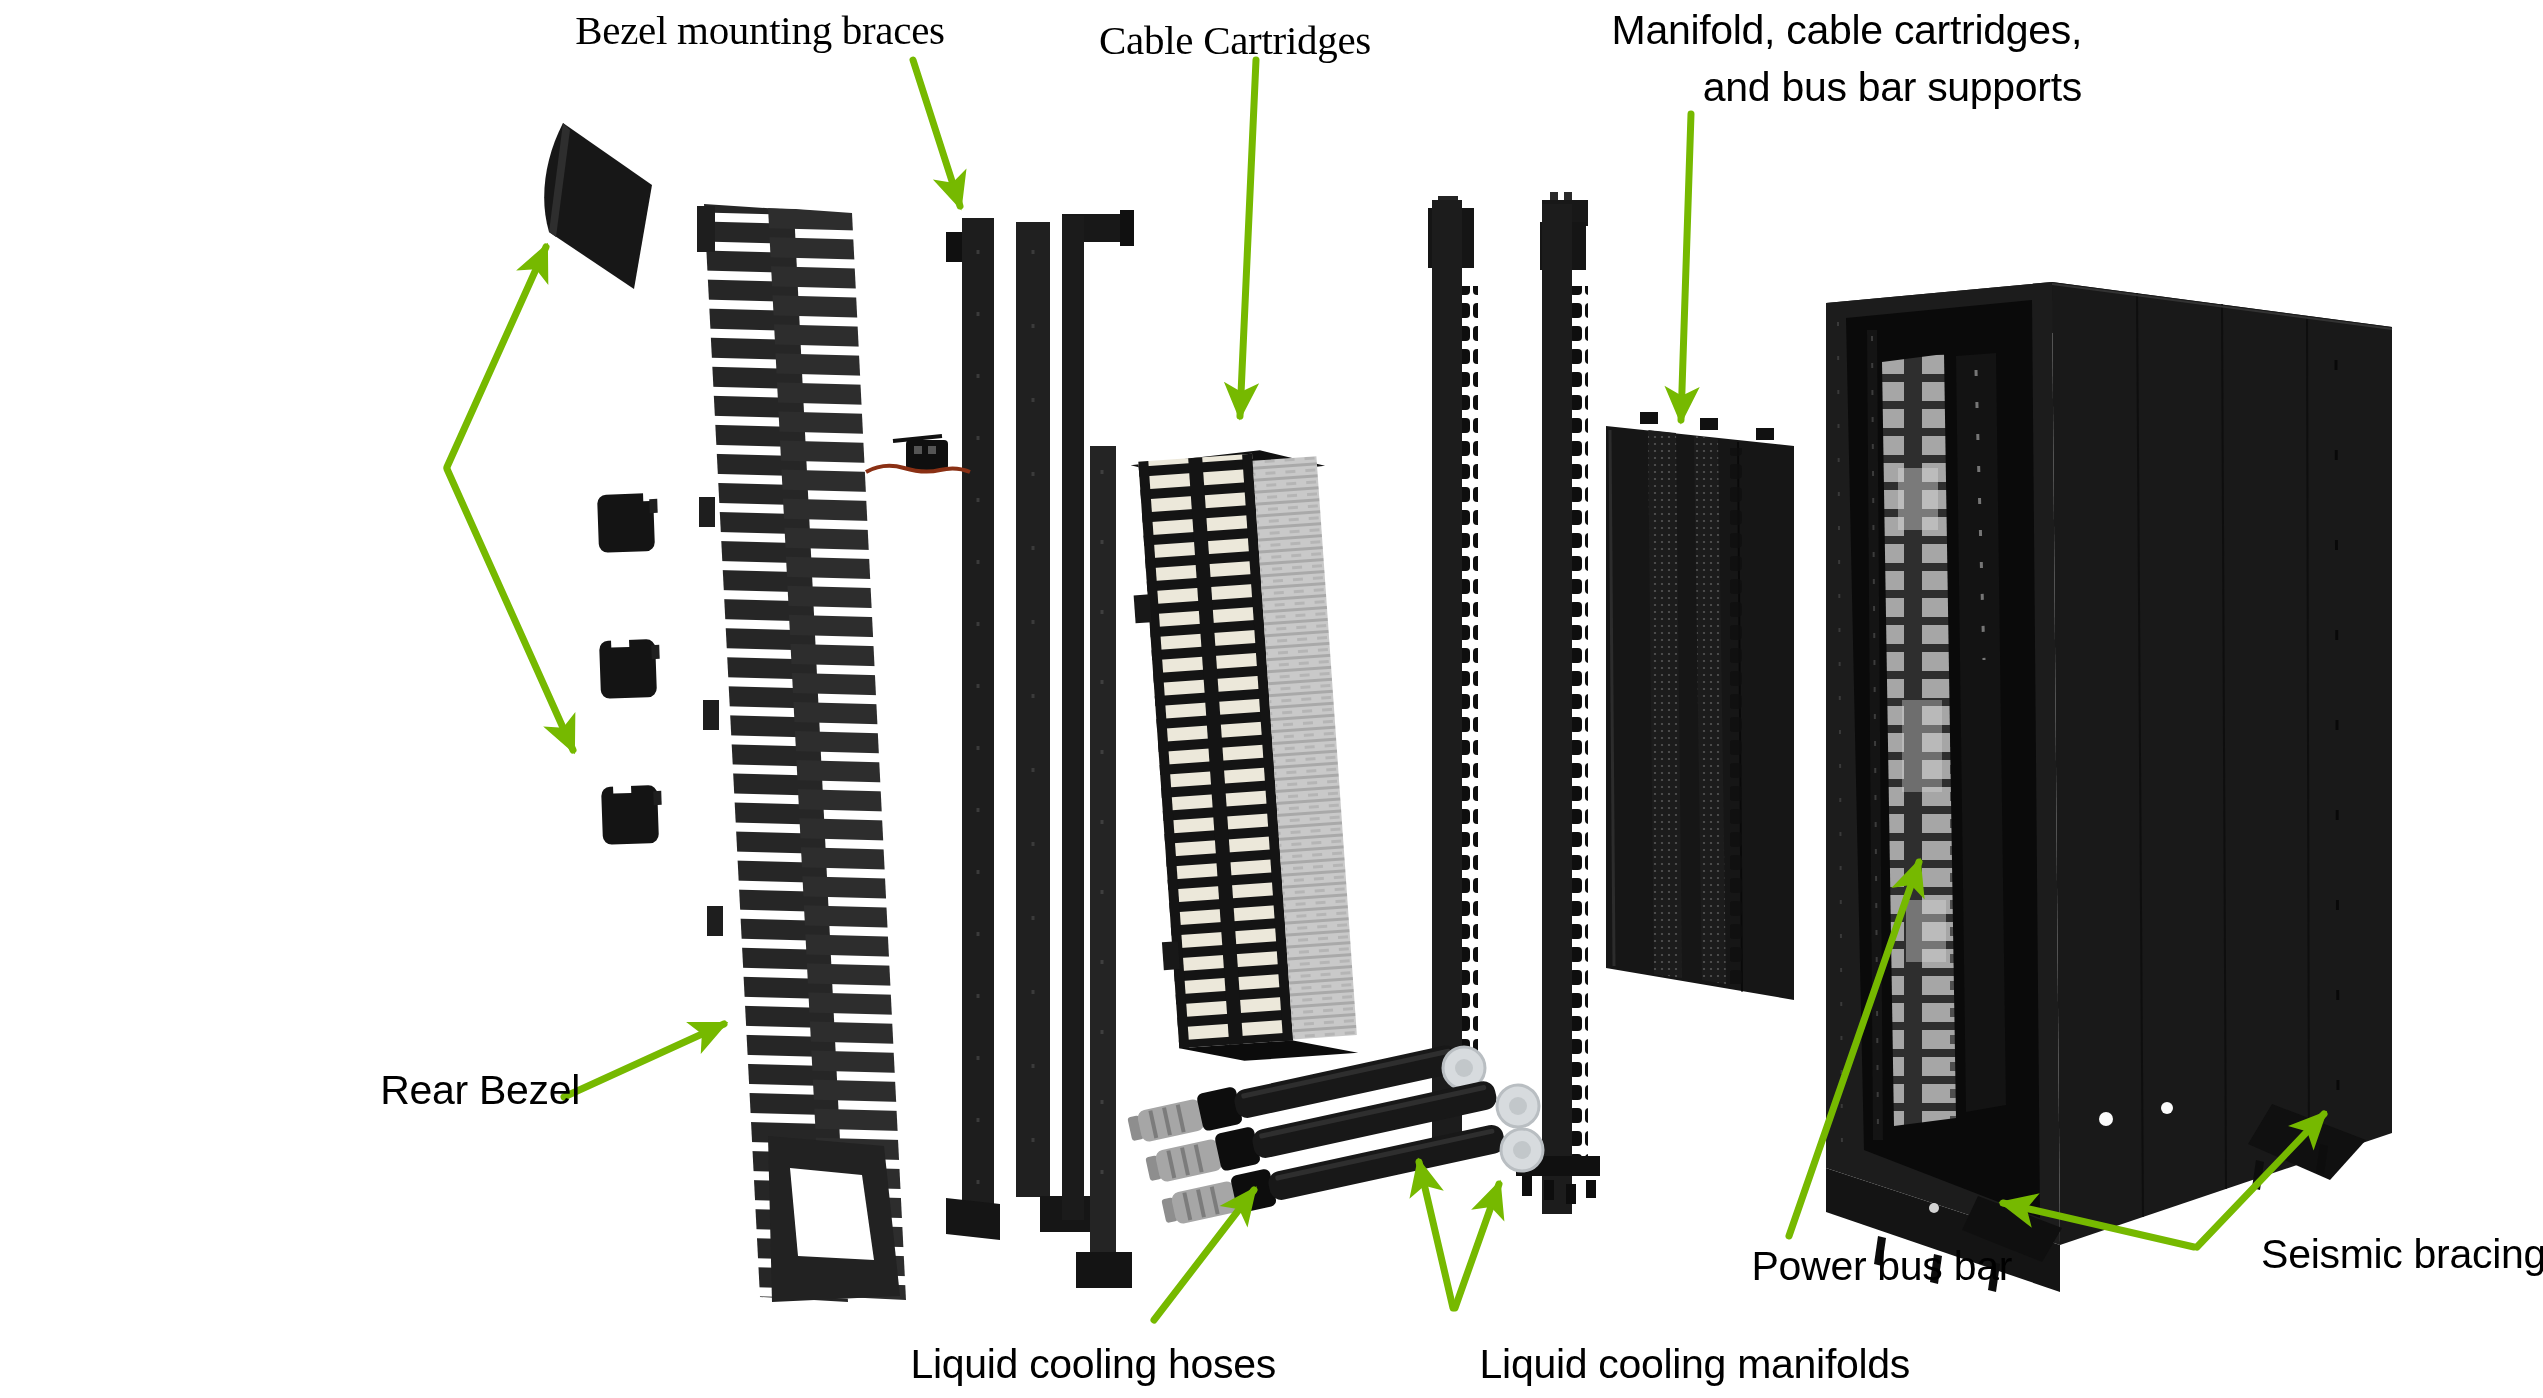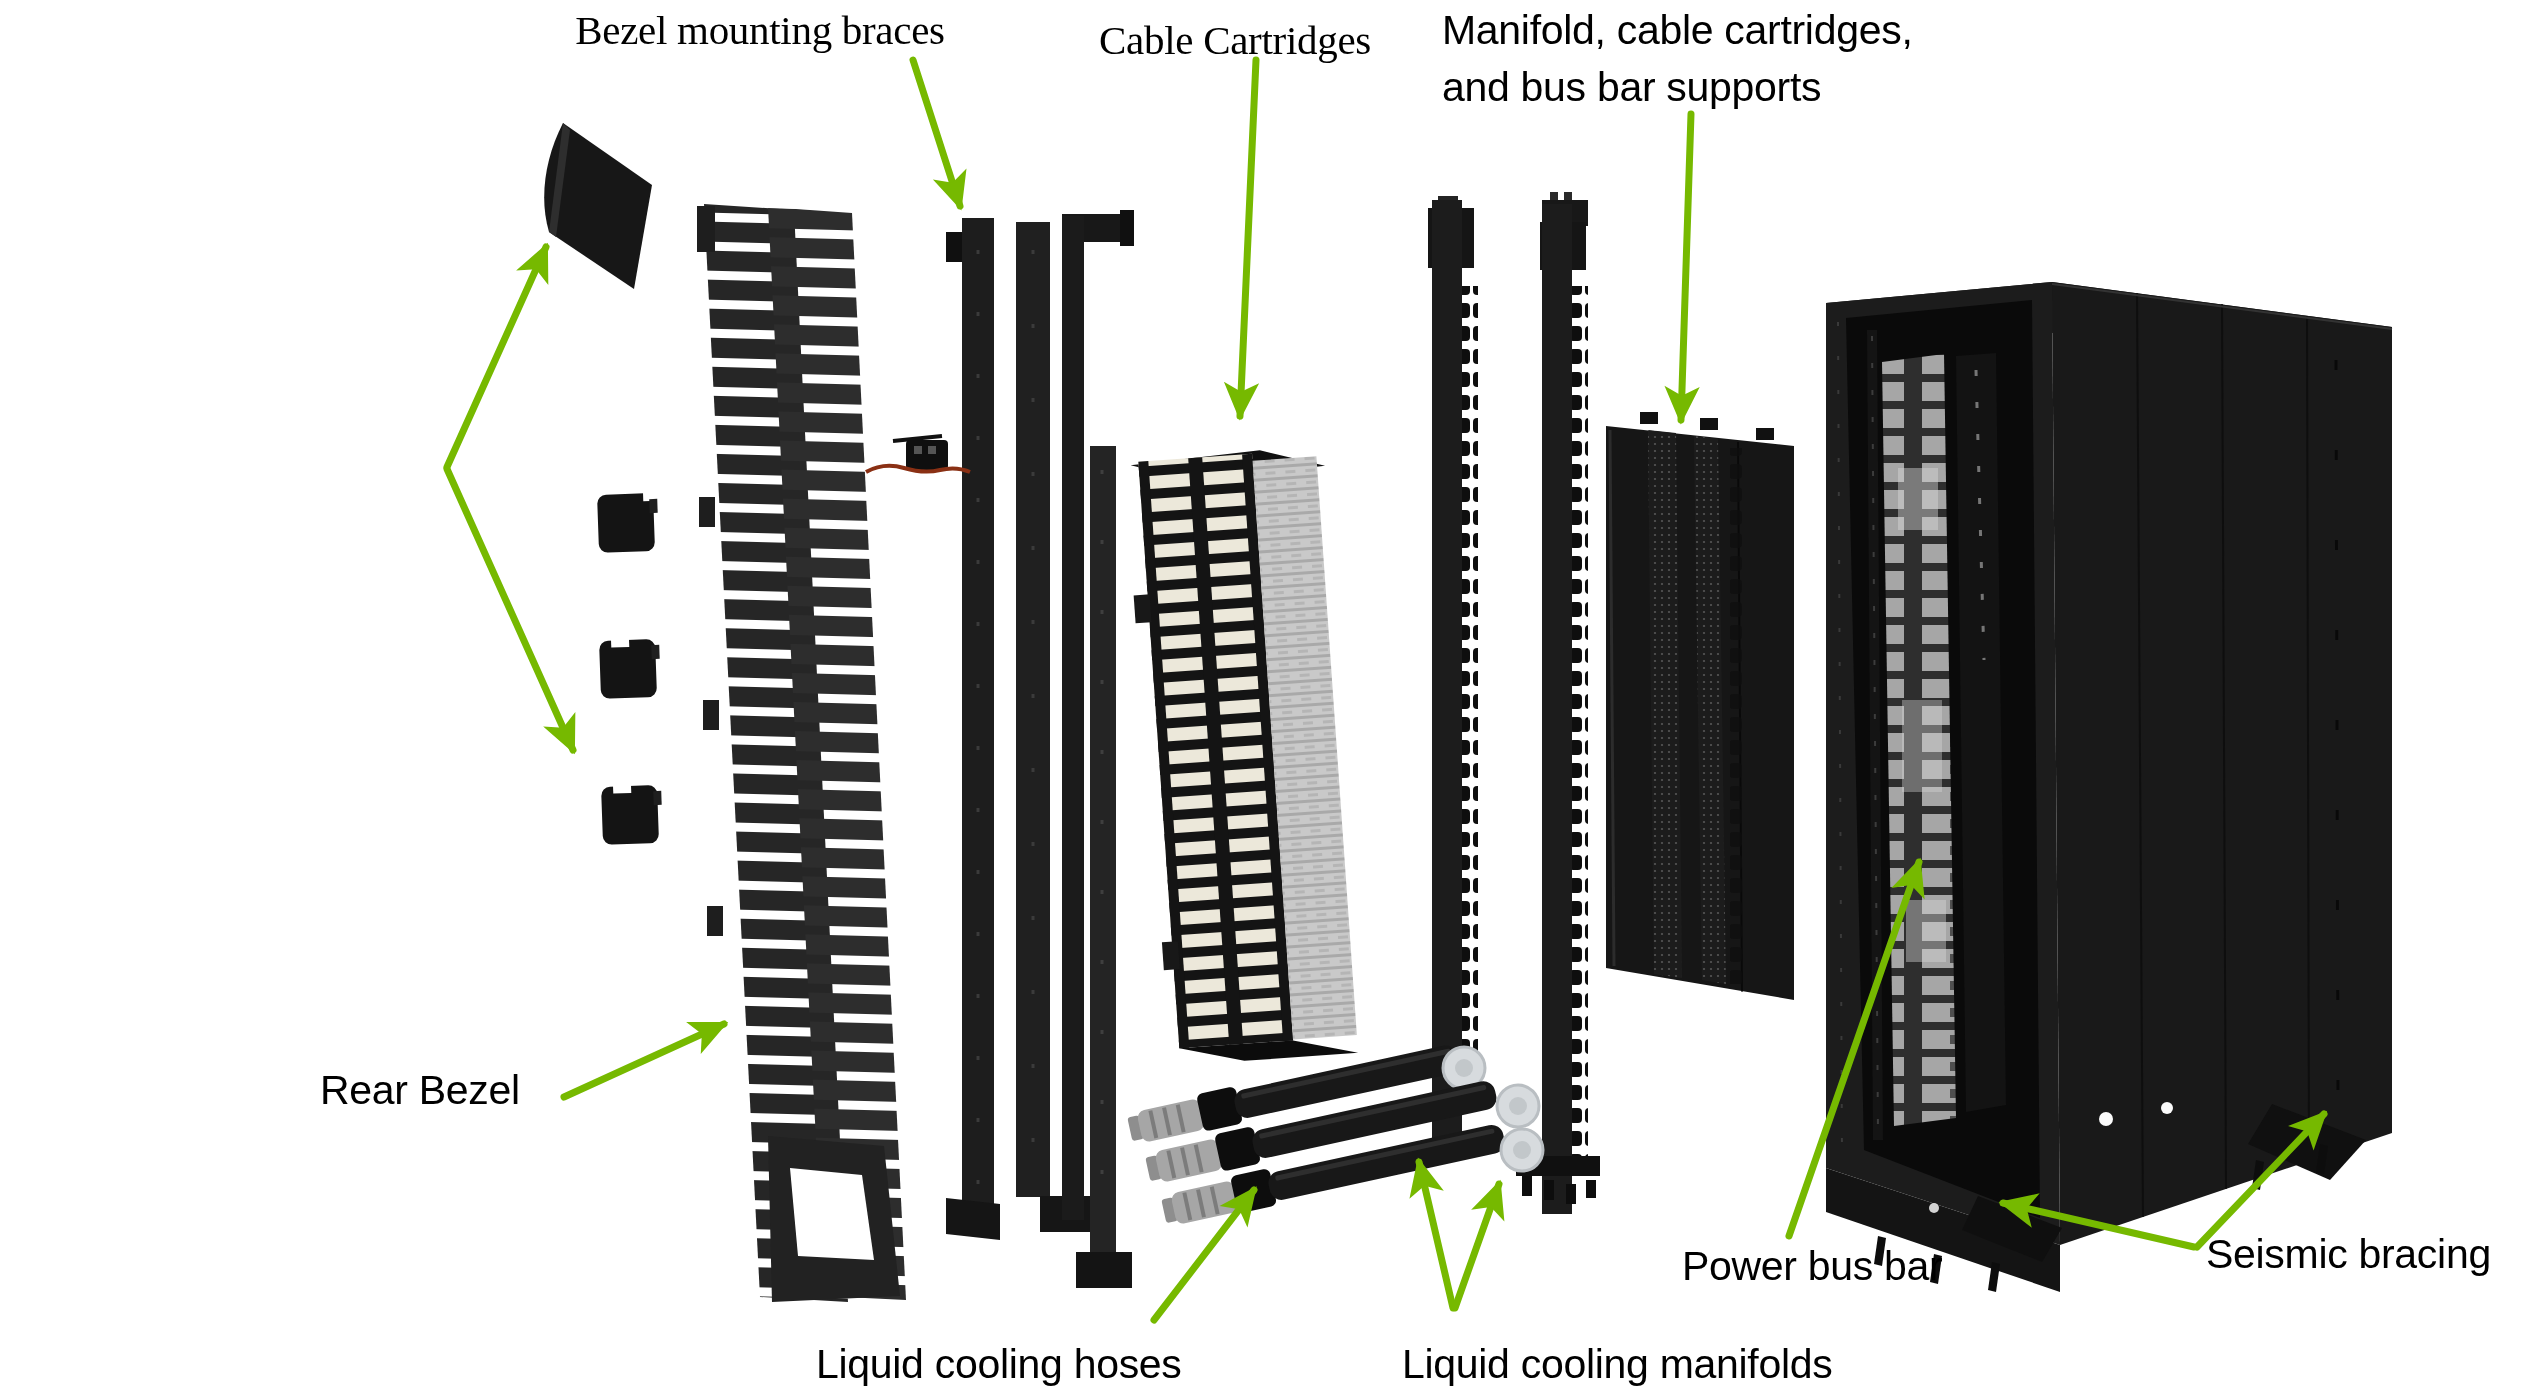--- a/index.html
+++ b/index.html
@@ -11,20 +11,21 @@
     overflow:hidden;
   }
   .art{position:absolute;left:0;top:0;width:2543px;height:1398px;}
   .label{
     position:absolute;
     font-size:41px;
     line-height:1.38;
     color:#000;
     letter-spacing:-0.3px;
     white-space:pre-line;
+    text-align:right;
   }
   .label.center{text-align:center;font-family:Liberation Serif, serif;}
 </style>
 </head>
 <body>
 
 <div class="canvas">
 
   <svg class="art" viewBox="0 0 2543 1398">
     <defs>
@@ -260,18 +261,18 @@
 
   <div class="label center" style="left:1040px;top:12px;width:390px">Cable Cartridges</div>
 
   <div class="label" style="left:1442px;top:2px;width:640px">Manifold, cable cartridges,
 and bus bar supports</div>
 
   <div class="label" style="left:320px;top:1062px;width:260px">Rear Bezel</div>
 
   <div class="label" style="left:816px;top:1336px;width:460px">Liquid cooling hoses</div>
 
-  <div class="label" style="left:1402px;top:1336px;width:560px">Liquid cooling manifolds</div>
+  <div class="label" style="left:1350px;top:1336px;width:560px">Liquid cooling manifolds</div>
 
   <div class="label" style="left:1682px;top:1238px;width:330px">Power bus bar</div>
 
   <div class="label" style="left:2206px;top:1226px;width:340px">Seismic bracing</div>
 </div>
 
 </body></html>

